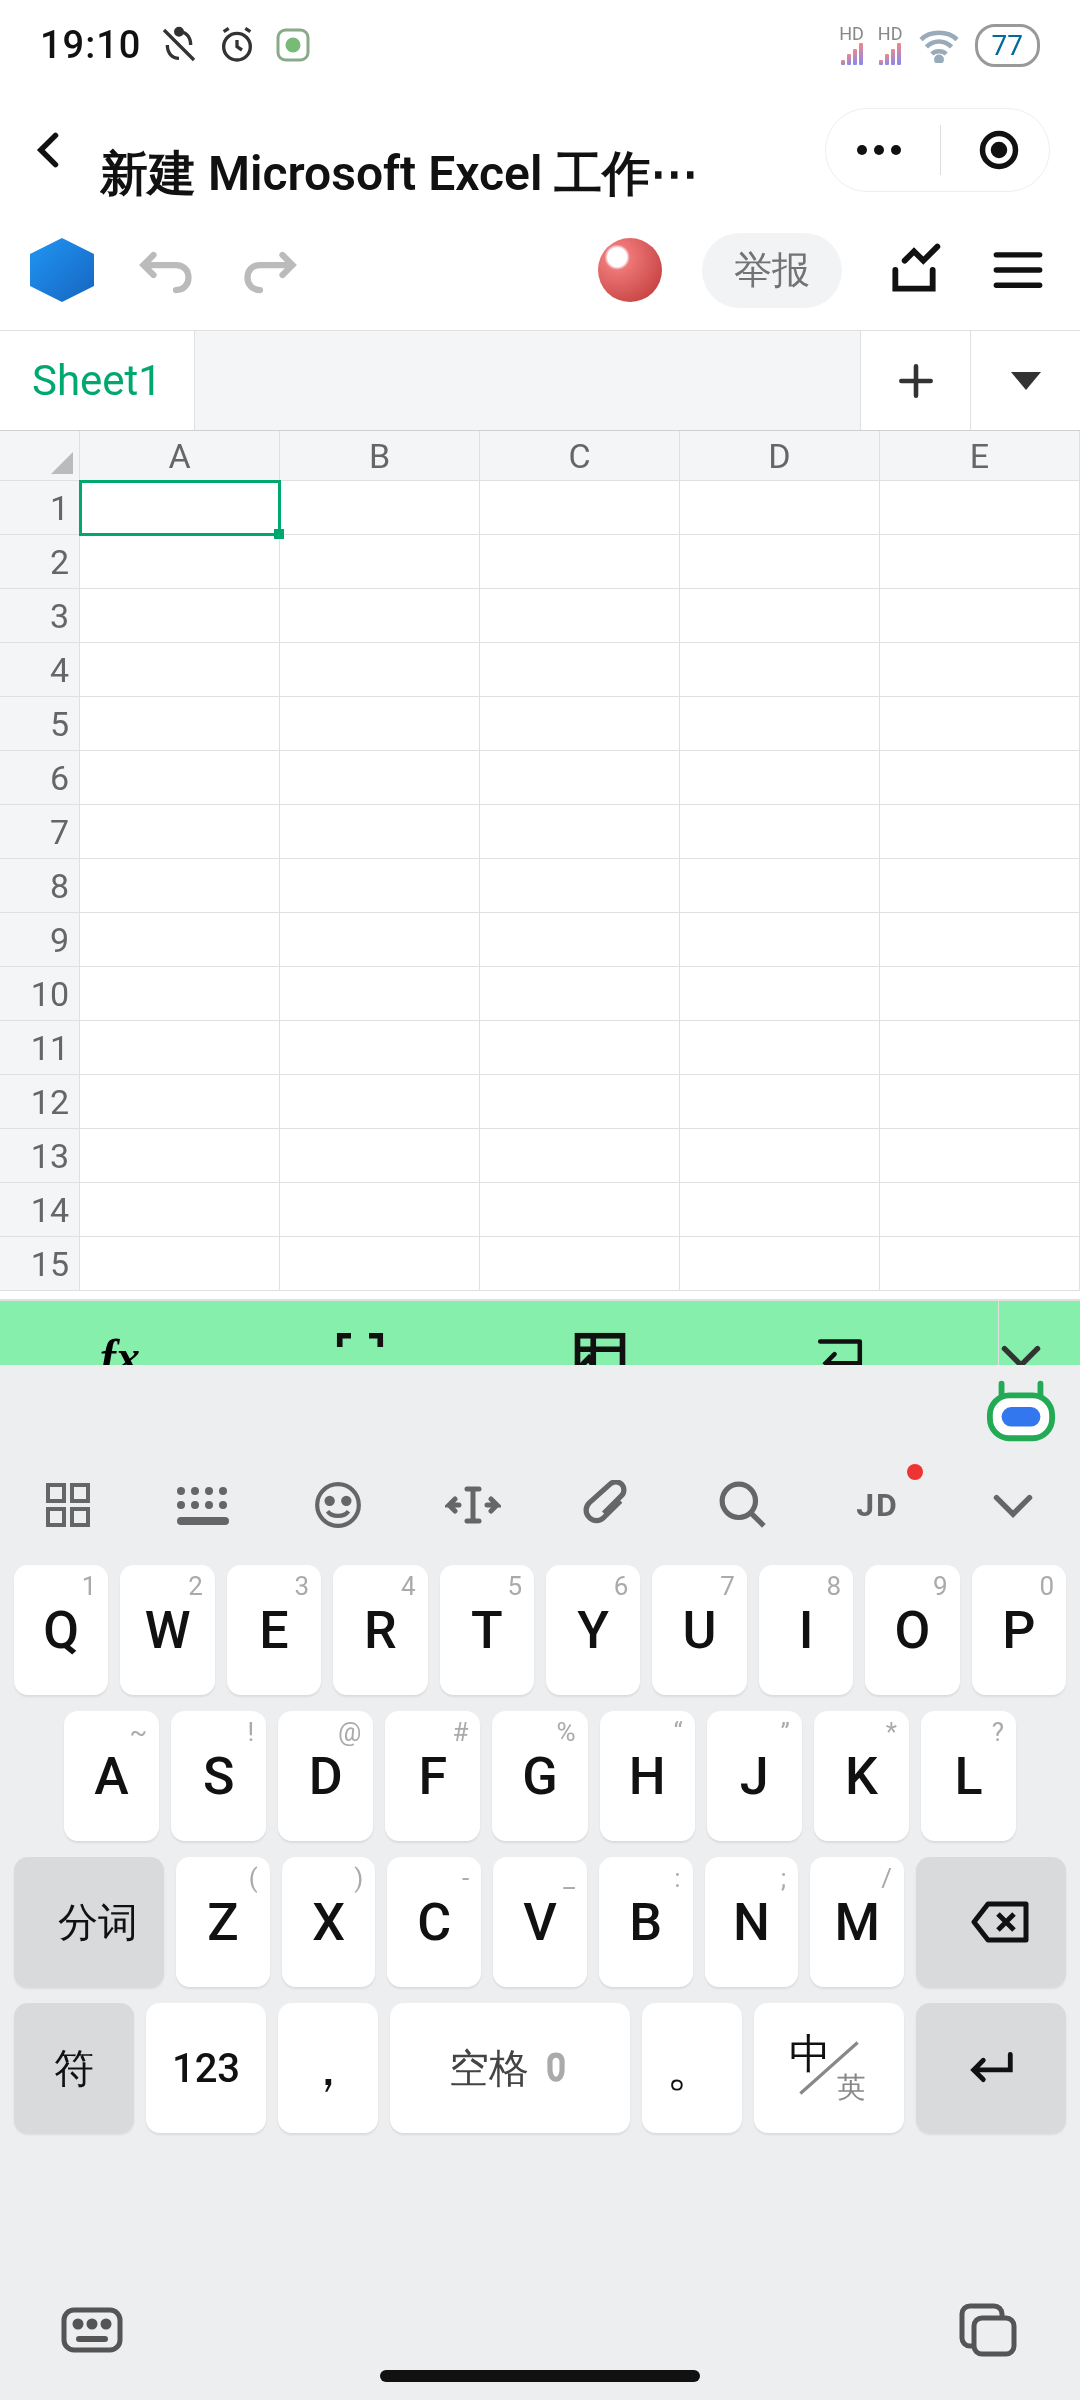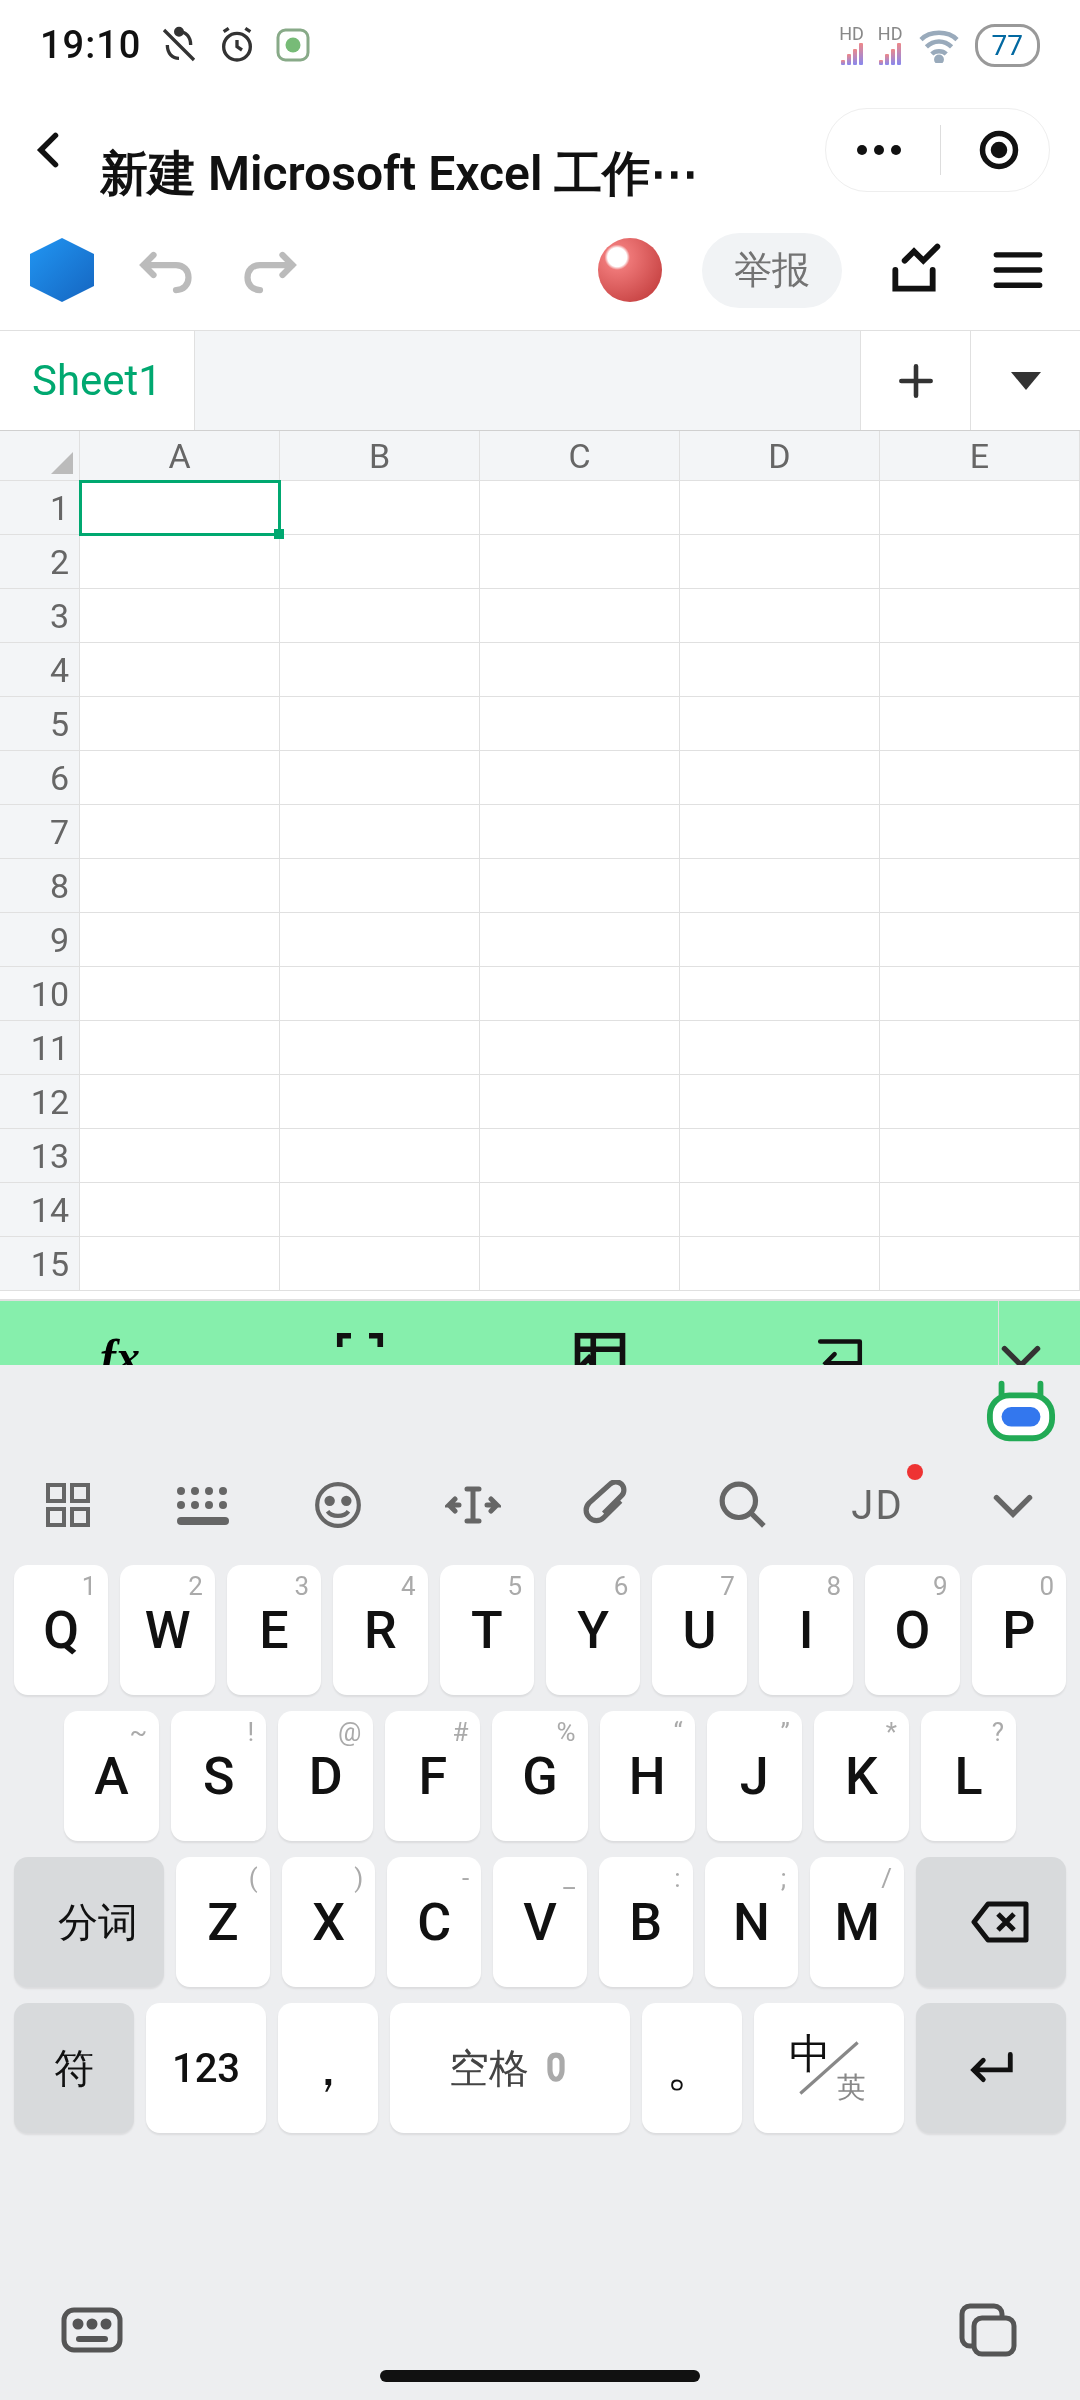--- a/index.html
+++ b/index.html
@@ -187,21 +187,21 @@
   }
   .ime-toolbar {
     display: flex;
     justify-content: space-around;
     align-items: center;
     height: 200px;
     padding-top: 80px;
     color: #555;
   }
   .ime-tool { position: relative; width:70px; height:70px; display:flex; align-items:center; justify-content:center;}
-  .jd-label { font-size: 40px; font-weight:400; color:#666; letter-spacing:2px;}
+  .jd-label { font-size: 32px; font-weight:700; color:#666; letter-spacing:2px;}
   .red-dot {
     position:absolute; top:-6px; right:-10px;
     width:16px; height:16px; background:#e33; border-radius:50%;
   }
 
   
   .keyboard { padding: 0 14px; }
   .krow { display: flex; gap: 12px; margin-bottom: 16px; justify-content:center;}
   .key {
     flex: 1;

